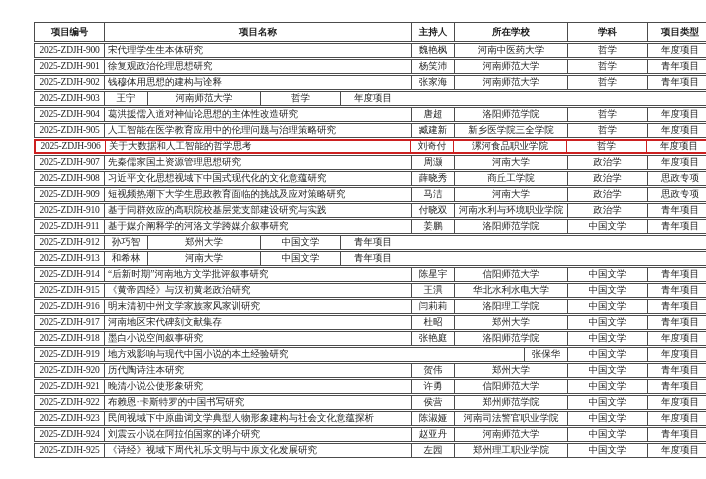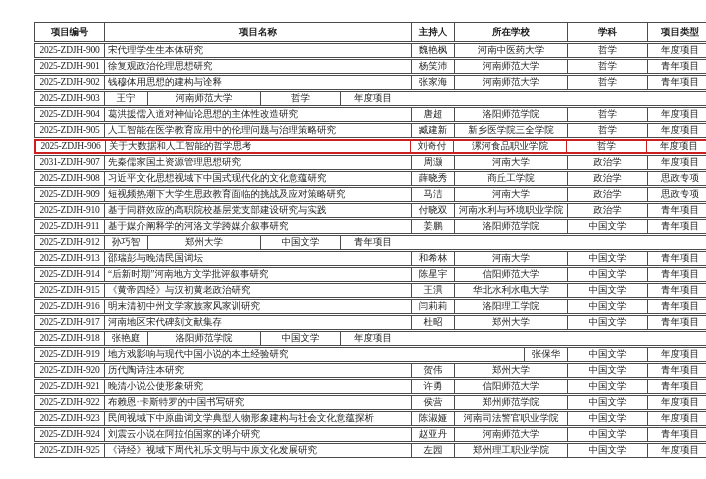--- a/index.html
+++ b/index.html
@@ -119,21 +119,21 @@
   </div>
       <div class="t-row highlighted">
     <div class="t-cell c-id">2025-ZDJH-906</div>
     <div class="t-cell c-title">关于大数据和人工智能的哲学思考</div>
     <div class="t-cell c-leader">刘奇付</div>
     <div class="t-cell c-school">漯河食品职业学院</div>
     <div class="t-cell c-subject">哲学</div>
     <div class="t-cell c-type">年度项目</div>
   </div>
       <div class="t-row">
-    <div class="t-cell c-id">2031-ZDJH-907</div>
+    <div class="t-cell c-id">2025-ZDJH-907</div>
     <div class="t-cell c-title">先秦儒家国土资源管理思想研究</div>
     <div class="t-cell c-leader">周灏</div>
     <div class="t-cell c-school">河南大学</div>
     <div class="t-cell c-subject">政治学</div>
     <div class="t-cell c-type">年度项目</div>
   </div>
       <div class="t-row">
     <div class="t-cell c-id">2025-ZDJH-908</div>
     <div class="t-cell c-title">习近平文化思想视域下中国式现代化的文化意蕴研究</div>
     <div class="t-cell c-leader">薛晓秀</div>
@@ -167,21 +167,20 @@
   </div>
       <div class="t-row">
     <div class="t-cell c-id">2025-ZDJH-912</div>
     <div class="t-cell c-leader">孙巧智</div>
     <div class="t-cell c-school">郑州大学</div>
     <div class="t-cell c-subject">中国文学</div>
     <div class="t-cell c-type">青年项目</div>
   </div>
       <div class="t-row">
     <div class="t-cell c-id">2025-ZDJH-913</div>
-    <div class="t-cell c-title">邵瑞彭与晚清民国词坛</div>
     <div class="t-cell c-leader">和希林</div>
     <div class="t-cell c-school">河南大学</div>
     <div class="t-cell c-subject">中国文学</div>
     <div class="t-cell c-type">青年项目</div>
   </div>
       <div class="t-row">
     <div class="t-cell c-id">2025-ZDJH-914</div>
     <div class="t-cell c-title">“后新时期”河南地方文学批评叙事研究</div>
     <div class="t-cell c-leader">陈星宇</div>
     <div class="t-cell c-school">信阳师范大学</div>
@@ -207,20 +206,21 @@
       <div class="t-row">
     <div class="t-cell c-id">2025-ZDJH-917</div>
     <div class="t-cell c-title">河南地区宋代碑刻文献集存</div>
     <div class="t-cell c-leader">杜昭</div>
     <div class="t-cell c-school">郑州大学</div>
     <div class="t-cell c-subject">中国文学</div>
     <div class="t-cell c-type">青年项目</div>
   </div>
       <div class="t-row">
     <div class="t-cell c-id">2025-ZDJH-918</div>
+    <div class="t-cell c-title">墨白小说空间叙事研究</div>
     <div class="t-cell c-leader">张艳庭</div>
     <div class="t-cell c-school">洛阳师范学院</div>
     <div class="t-cell c-subject">中国文学</div>
     <div class="t-cell c-type">年度项目</div>
   </div>
       <div class="t-row">
     <div class="t-cell c-id">2025-ZDJH-919</div>
     <div class="t-cell c-title">地方戏影响与现代中国小说的本土经验研究</div>
     <div class="t-cell c-leader">张保华</div>
     <div class="t-cell c-subject">中国文学</div>

